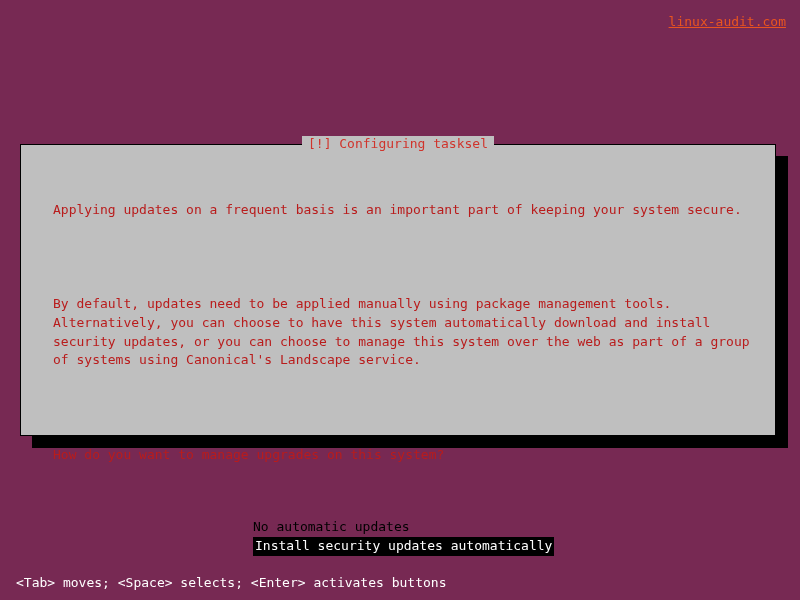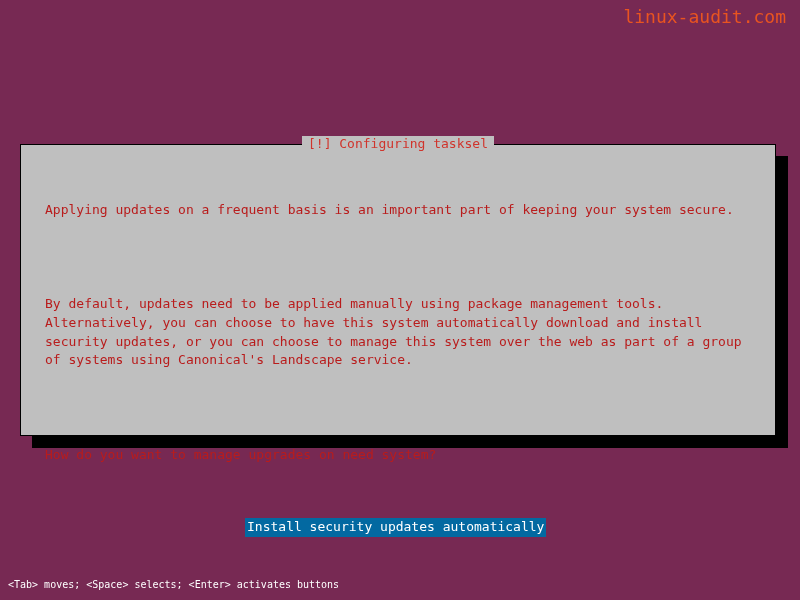--- a/index.html
+++ b/index.html
@@ -11,42 +11,43 @@
       width: 800px;
       height: 600px;
       background: #772953;
       font-family: "DejaVu Sans Mono", "Liberation Mono", monospace;
       font-size: 13px;
       position: relative;
       overflow: hidden;
     }
     .watermark {
       position: absolute;
-      top: 6px;
+      top: 14px;
       right: 14px;
       color: #e95420;
-      font-size: 18px;
+      font-size: 13px;
+      text-decoration: underline;
     }
     .dialog-shadow {
       position: absolute;
       left: 32px;
       top: 156px;
       width: 756px;
       height: 292px;
       background: #000;
     }
     .dialog {
       position: absolute;
       left: 20px;
       top: 144px;
       width: 756px;
       height: 292px;
       background: #bfbfbf;
       border: 1px solid #000;
-      padding: 18px 14px 14px 24px;
+      padding: 18px 14px 14px 32px;
     }
     .dialog-title-wrap {
       position: absolute;
       top: -9px;
       left: 0;
       width: 100%;
       text-align: center;
     }
     .dialog-title {
       display: inline-block;
@@ -63,53 +64,56 @@
       margin-top: 16px;
       margin-left: 200px;
     }
     .option {
       color: #000;
       line-height: 1.45;
       display: inline-block;
       cursor: pointer;
     }
     .option.selected {
-      background: #0369a1;
+      background: #000000;
       color: #fff;
       padding: 0 2px;
     }
     .option-row {
       line-height: 1.45;
     }
     .footer-hint {
       position: absolute;
-      left: 8px;
+      left: 16px;
       bottom: 10px;
       color: #fff;
-      font-size: 10px;
+      font-size: 13px;
     }
   </style>
 </head>
 <body>
 
 <div class="watermark">linux-audit.com</div>
 
 <div class="dialog-shadow"></div>
 
 <div class="dialog">
   <div class="dialog-title-wrap">
     <span class="dialog-title">[!] Configuring tasksel</span>
   </div>
   <div class="dialog-body">
     <div>Applying updates on a frequent basis is an important part of keeping your system secure.</div>
     <br>
     <div>By default, updates need to be applied manually using package management tools. Alternatively, you can choose to have this system automatically download and install security updates, or you can choose to manage this system over the web as part of a group of systems using Canonical's Landscape service.</div>
     <br>
-    <div>How do you want to manage upgrades on need system?</div>
+    <div>How do you want to manage upgrades on this system?</div>
   </div>
   <div class="options">
+    <div class="option-row">
+      <span class="option">No automatic updates</span>
+    </div>
     <div class="option-row">
       <span class="option selected">Install security updates automatically</span>
     </div>
   </div>
 </div>
 
 <div class="footer-hint">&lt;Tab&gt; moves; &lt;Space&gt; selects; &lt;Enter&gt; activates buttons</div>
 
 </body></html>

